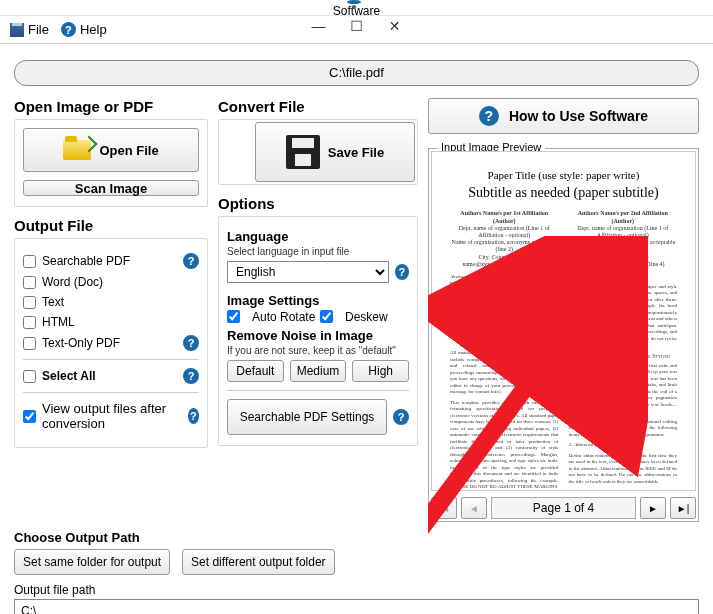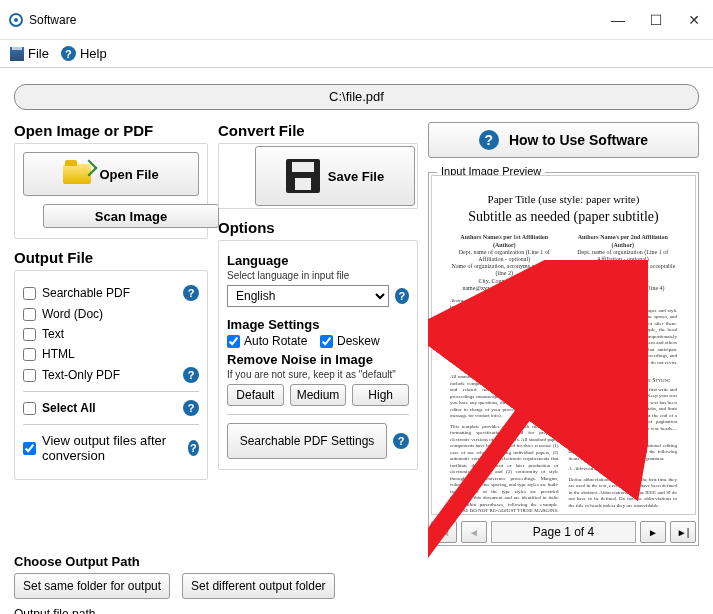--- a/index.html
+++ b/index.html
@@ -1,18 +1,18 @@
 <!DOCTYPE html>
 <html><head>
 <meta charset="utf-8">
 <style>
   * { box-sizing: border-box; margin: 0; padding: 0; }
   body { font-family: "Segoe UI", Tahoma, sans-serif; font-size: 12px; background: #fff; color: #000; width: 713px; height: 614px; overflow: hidden; }
   
-  .titlebar { height: 40px; display: flex; align-items: center; padding: 0 9px; border-bottom: 1px solid #e5e5e5; }
+  .titlebar { height: 16px; display: flex; align-items: center; padding: 0 0; border-bottom: 1px solid #e5e5e5; flex-direction: column; }
   .titlebar .app-icon { width: 14px; height: 14px; border: 2px solid #1a6aa8; border-radius: 50%; margin-right: 6px; position: relative; }
   .titlebar .app-icon::after { content:''; position:absolute; width:4px; height:4px; background:#1a6aa8; border-radius:50%; left:3px; top:3px;}
   .titlebar .title { flex: 1; font-size: 12px; }
   .titlebar .win-btns { display: flex; gap: 18px; font-size: 14px; color:#333; }
   .win-btn { width: 20px; text-align: center; cursor: default; }
   
   .menubar { height: 28px; display: flex; align-items: center; gap: 12px; padding: 0 10px; border-bottom: 1px solid #d0d0d0; }
   .menubar .menu-item { display: flex; align-items: center; gap: 4px; font-size: 13px; cursor: default; }
   .disk-icon { width:14px; height:14px; background: linear-gradient(#3a6ea5,#2a4e7a); position:relative; }
   .disk-icon::before { content:''; position:absolute; top:0; left:2px; width:10px; height:3px; background:#bcd; }
@@ -27,21 +27,21 @@
   .col-left { width: 194px; }
   .col-mid { width: 200px; }
   .col-right { flex: 1; }
   
   .section-title { font-size: 15px; font-weight: bold; margin-bottom: 4px; }
   .subsection-title { font-size: 13px; font-weight: bold; margin: 4px 0 2px; }
   .subtext { font-size: 10px; color: #333; margin-bottom: 4px; }
   
   .btn { background: linear-gradient(#fdfdfd,#e8e8e8); border:1px solid #999; border-radius:3px; display:flex; align-items:center; justify-content:center; font-size:13px; cursor:default; }
   .btn-big { height: 44px; width: 100%; margin-bottom: 8px; gap:8px; font-weight:bold; }
-  .btn-med { height: 24px; width: 100%; font-weight:bold;margin-left:20px; }
+  .btn-med { height: 16px; width: 100%; font-weight:bold; }
   .btn-small { height: 36px; font-size:12px; padding:0 8px; flex:1; }
   .btn-path { height:26px; font-size:12px; padding:0 8px; }
   
   .folder-icon { width:28px; height:20px; background: linear-gradient(#ffe680,#e6b800); border-radius:2px; position:relative; }
   .folder-icon::before { content:''; position:absolute; top:-4px; left:2px; width:12px; height:6px; background:#e6b800; border-radius:2px 2px 0 0; }
   .folder-icon::after { content:''; position:absolute; top:-2px; right:-4px; width:10px; height:10px; border:2px solid #2a8a2a; border-left:none; border-bottom:none; transform:rotate(45deg); }
   
   .save-icon-lg { width:34px; height:34px; background:#222; position:relative; margin-right:8px; border-radius:2px;}
   .save-icon-lg::before { content:''; position:absolute; top:3px; left:6px; right:6px; height:10px; background:#eee; }
   .save-icon-lg::after { content:''; position:absolute; bottom:3px; left:9px; right:9px; height:12px; background:#eee; }
@@ -52,21 +52,21 @@
   .chk-row input[type=checkbox] { width:13px; height:13px; }
   .chk-row .spacer { flex:1; }
   .mini-help { width:16px; height:16px; border-radius:50%; background:#1a6aa8; color:#fff; font-weight:bold; display:flex; align-items:center; justify-content:center; font-size:11px; }
   
   hr.sep { border:none; border-top:1px solid #ccc; margin:8px 0; }
   
   select { width:100%; height:22px; border:1px solid #888; background:#fff; font-size:12px; padding:0 4px;}
   .lang-row { display:flex; gap:6px; align-items:center; }
   
   .img-settings-row { display:flex; gap:4px; }
-  .img-settings-row label { display:flex; align-items:flex-end; gap:4px; font-size:12px; flex:1;}
+  .img-settings-row label { display:flex; align-items:flex-start; gap:12px; font-size:12px; flex:1;}
   
   .noise-row { display:flex; gap:6px; margin-top:4px;}
   .noise-btn { flex:1; height:22px; background:linear-gradient(#fdfdfd,#e8e8e8); border:1px solid #999; border-radius:3px; font-size:12px; display:flex; align-items:center; justify-content:center; }
   
   .howto-btn { width:100%; height:36px; background:linear-gradient(#fdfdfd,#ececec); border:1px solid #999; border-radius:3px; display:flex; align-items:center; font-size:14px; font-weight:bold; gap:10px; padding:0 10px; justify-content:center; }
   
   .preview-box { border:1px solid #aaa; margin-top:6px; padding:2px; position:relative; }
   .preview-label { position:absolute; top:-8px; left:8px; background:#fff; padding:0 4px; font-size:11px; }
   .preview-page { width:100%; height:340px; background:#fff; border:1px solid #ccc; padding:12px 18px; font-size:5px; line-height:1.3; position:relative; overflow:hidden;}
   .preview-page .ptitle { text-align:center; font-size:11px; font-family:"Times New Roman",serif; margin:4px 0 2px;}

